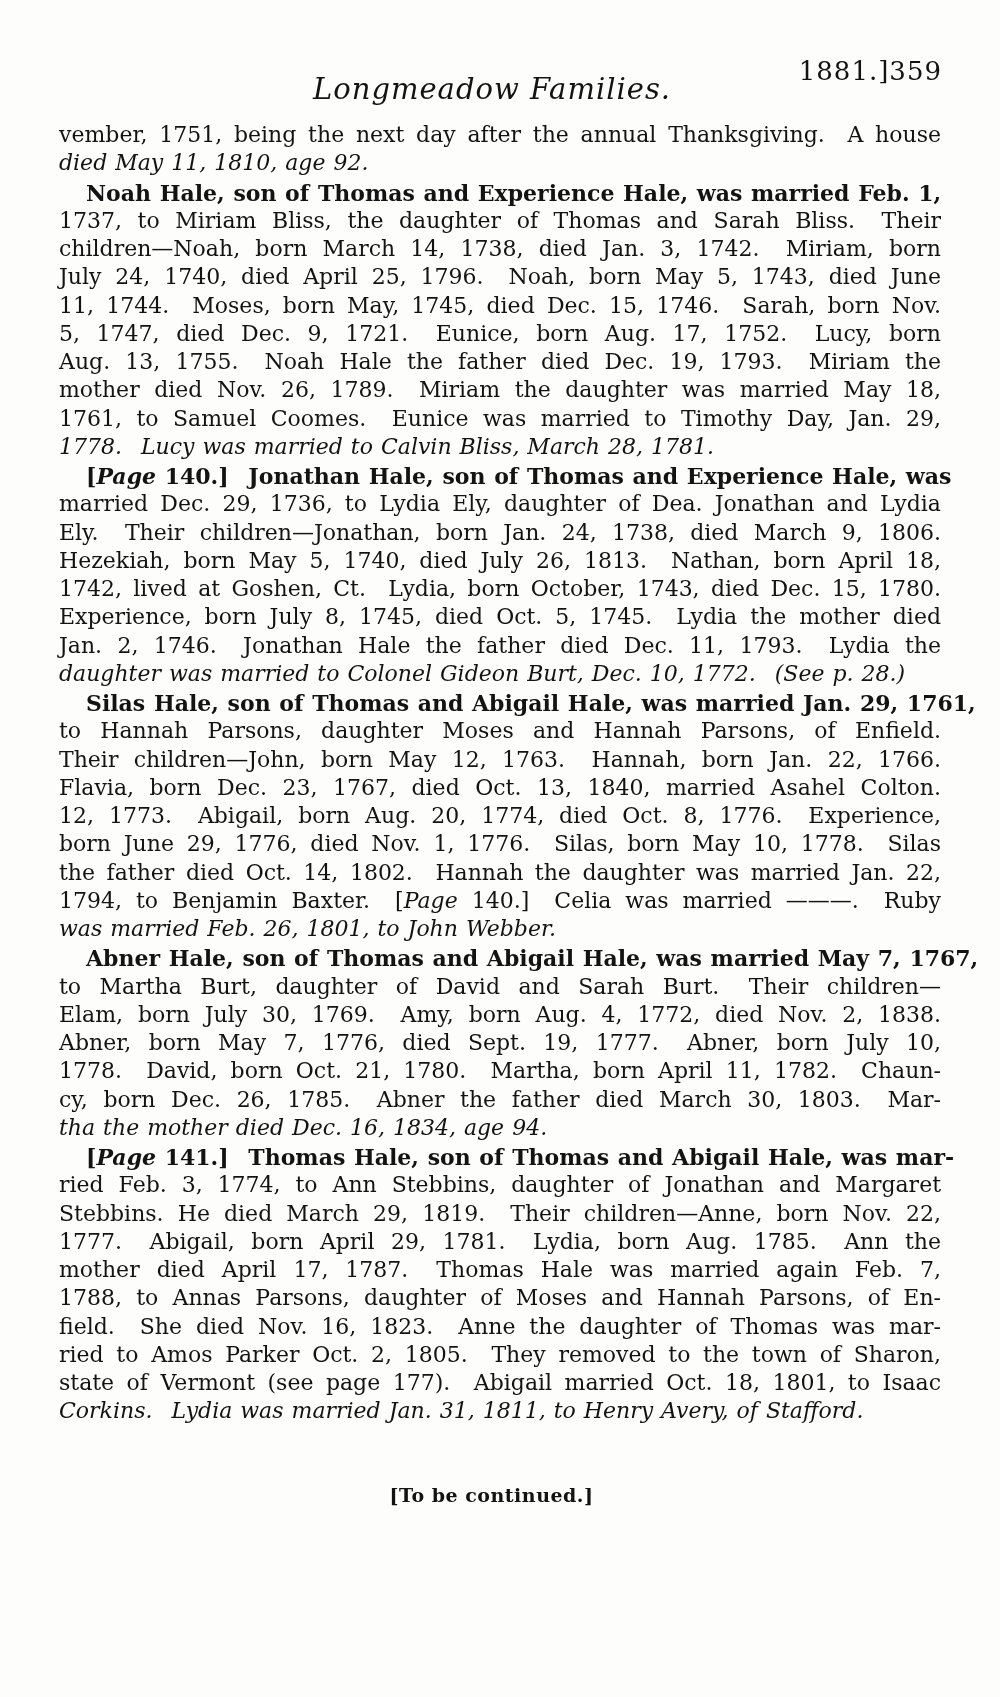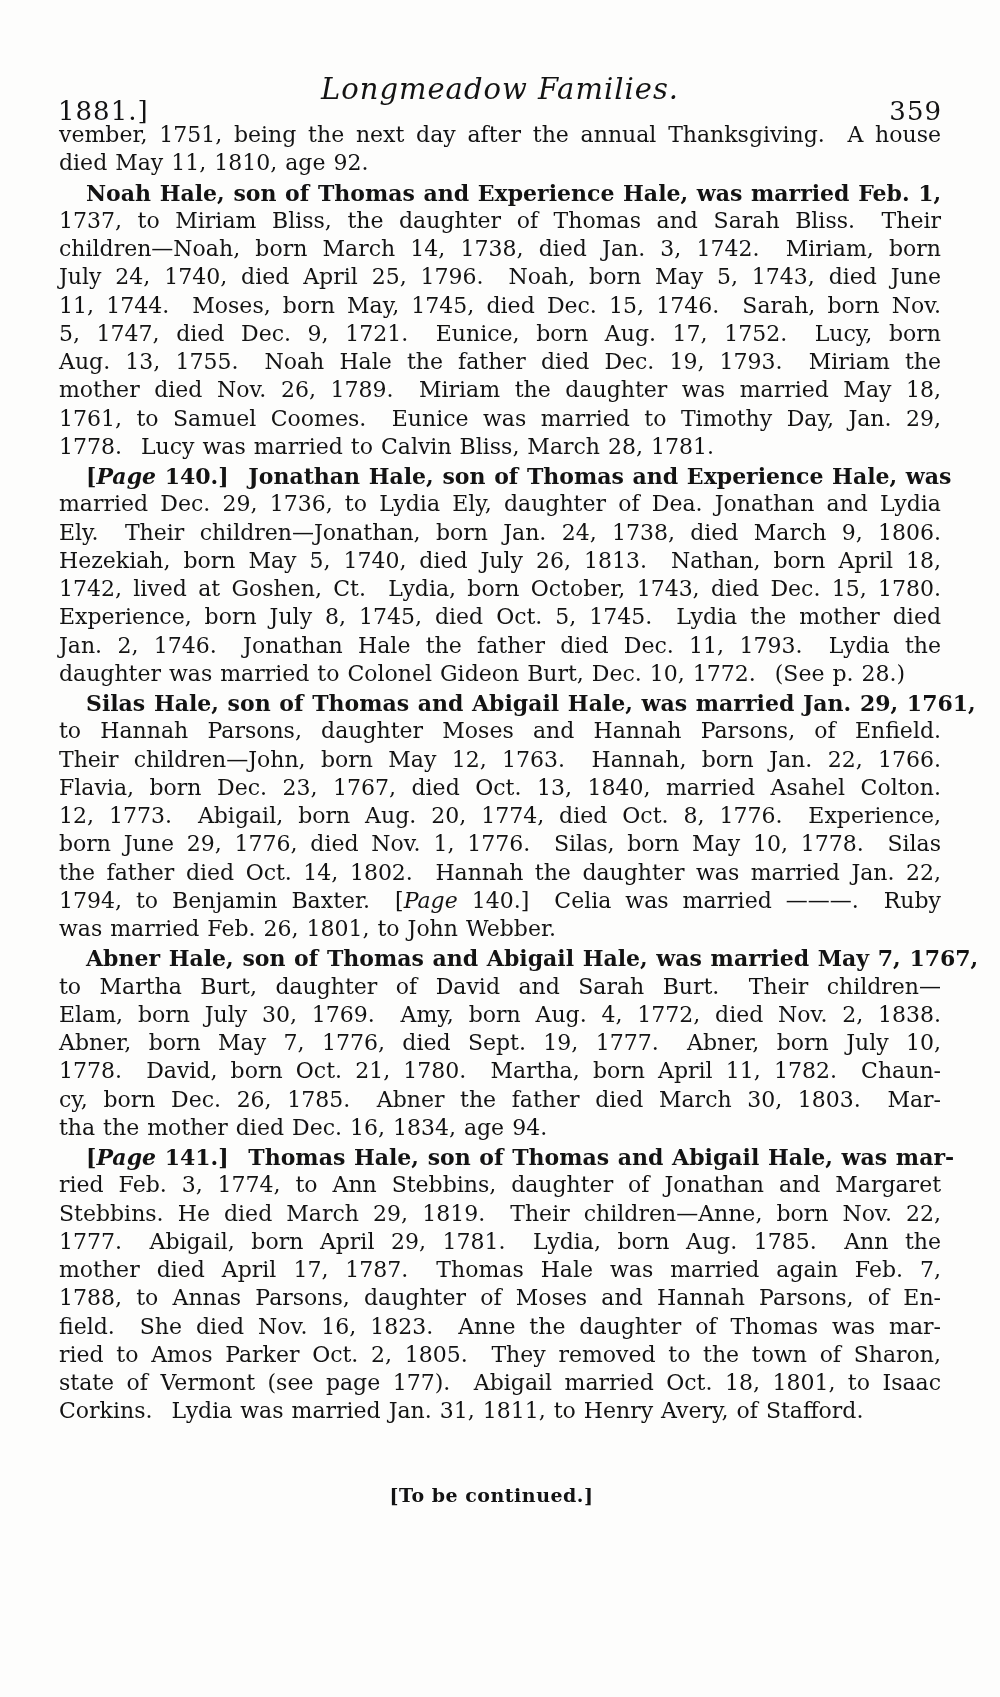--- a/index.html
+++ b/index.html
@@ -13,62 +13,62 @@
     height: 1697px;
     background: #fdfdfc;
     font-family: "DejaVu Serif", "Liberation Serif", serif;
     color: #131313;
     overflow: hidden;
     box-sizing: border-box;
   }
   .running-head {
     position: absolute;
     top: 56px;
-    left: 58px;
+    left: 42px;
     right: 58px;
     display: flex;
     align-items: baseline;
-    justify-content: space-between;
+    justify-content: flex-end;
   }
   .head-year {
     font-size: 26px;
     letter-spacing: 1px;
   }
   .head-title {
     position: absolute;
     left: 0;
     right: 0;
     text-align: center;
     font-style: italic;
     font-size: 29px;
     letter-spacing: 1px;
     margin-top: 16px;
   }
   .head-page {
     font-size: 26px;
     letter-spacing: 1px;
-    margin-top: 40px;
   }
   .body-text {
     position: absolute;
     top: 120px;
     left: 58px;
     width: 884px;
     font-size: 22px;
     line-height: 28.25px;
     word-spacing: 1px;
   }
   .paragraph { margin: 1px; }
   .text-line {
     text-align: justify;
     text-align-last: justify;
     white-space: nowrap;
   }
   .text-line.para-last {
     text-align-last: left;
+    font-style: italic;
   }
   .text-line.indent {
     text-indent: 27px;
     font-weight: bold;
   }
   .continuation-note {
     position: absolute;
     top: 1484px;
     left: 0;
     right: 17px;

